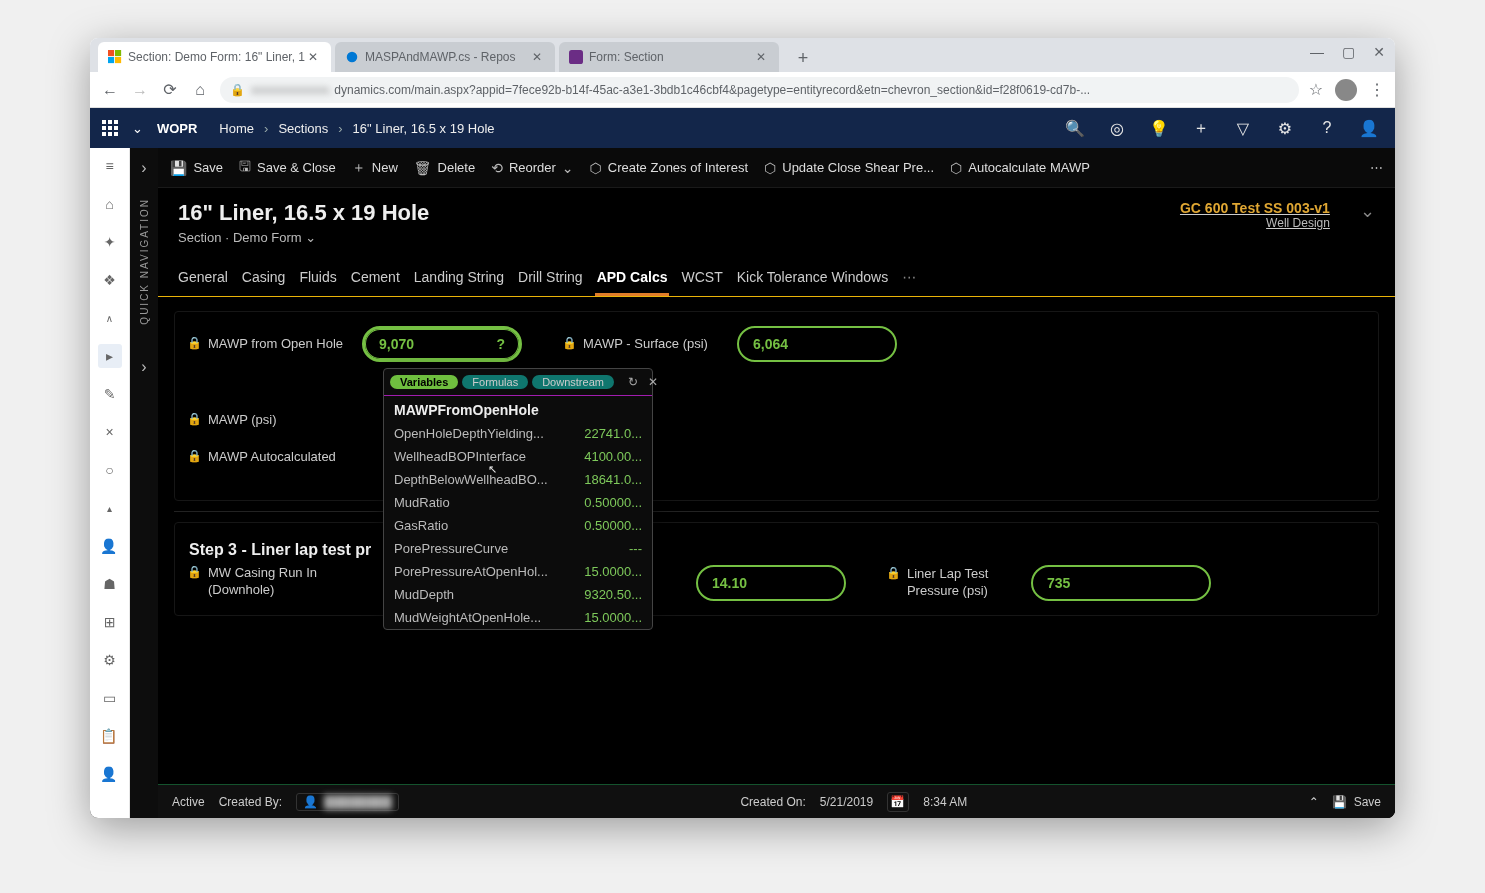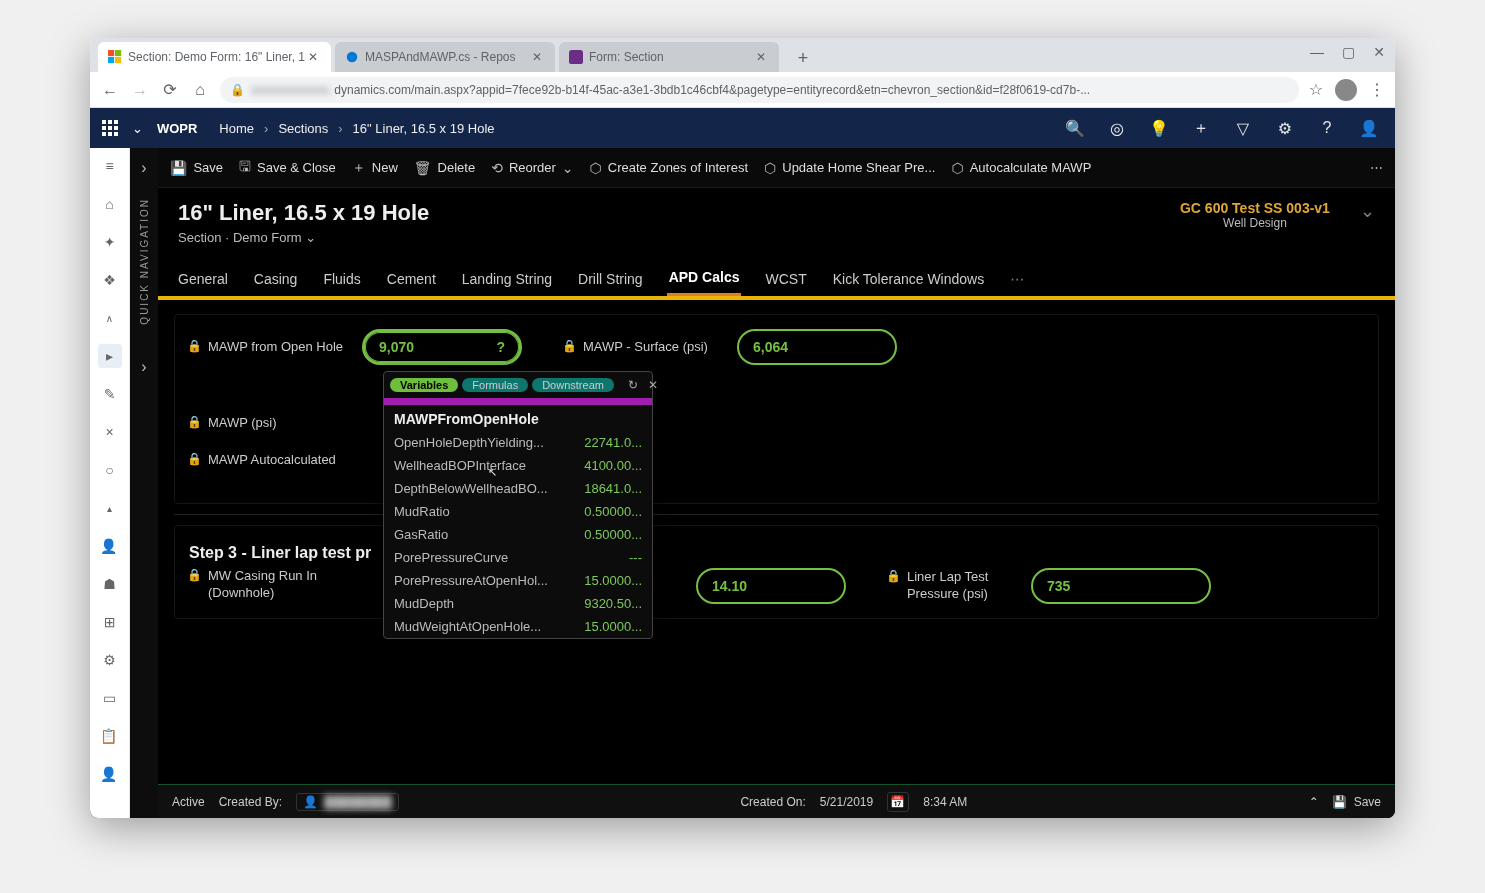--- a/index.html
+++ b/index.html
@@ -67,27 +67,27 @@
   
   .cmdbar{height:40px;background:#0a0a0a;border-bottom:1px solid #1a1a1a;display:flex;align-items:center;padding:0 12px;gap:16px;color:#ddd;font-size:13px;}
   .cmdbar .cmd{display:flex;align-items:center;gap:6px;cursor:pointer;white-space:nowrap;}
   .cmdbar .cmd .ic{font-size:14px;color:#bbb;}
   .cmdbar .moredots{margin-left:auto;cursor:pointer;}
 
   
   .titleblock{padding:12px 20px 8px;display:flex;align-items:flex-start;}
   .titleblock .left h1{font-size:22px;font-weight:600;color:#eee;}
   .titleblock .left .sub{font-size:13px;color:#bbb;margin-top:4px;}
-  .titleblock .right{margin-left:auto;text-align:center;padding-right:30px;}
+  .titleblock .right{margin-left:auto;text-align:right;padding-right:30px;text-decoration:underline;}
   .titleblock .right .ref{color:#e0a733;font-size:14px;font-weight:600;}
   .titleblock .right .refsub{color:#bbb;font-size:12px;}
   .titleblock .expand{color:#888;font-size:18px;cursor:pointer;}
 
   
-  .tabs{display:flex;gap:22px;padding:0 18px;border-bottom:4px solid #eab308;font-size:14px;margin-top:6px;align-items:center;}
+  .tabs{display:flex;gap:10px;padding:0 18px;border-bottom:1px solid #eab308;font-size:14px;margin-top:6px;}
   .tabs .t{color:#ccc;padding:10px 2px 8px;cursor:pointer;white-space:nowrap;}
   .tabs .t.active{color:#fff;border-bottom:3px solid #e07d2a;font-weight:600;}
   .tabs .more{color:#888;cursor:pointer;}
 
   
   .content{flex:1;overflow:auto;padding:14px 16px;position:relative;}
   .content::-webkit-scrollbar{width:10px;background:#000;}
   .content::-webkit-scrollbar-thumb{background:#333;}
 
   
@@ -96,21 +96,21 @@
   .field .label{width:165px;color:#ccc;font-size:13px;line-height:1.3;display:flex;align-items:flex-start;gap:6px;}
   .field .lockic{color:#888;font-size:12px;}
   .pill{min-width:160px;height:36px;border:2px solid #75c043;border-radius:18px;background:#000;color:#75c043;font-weight:600;
         display:flex;align-items:center;padding:0 14px;font-size:14px;}
   .pill.thick{border-width:3px;box-shadow:0 0 0 1px #75c043 inset;}
   .pill .q{margin-left:auto;color:#75c043;}
 
   
   .popup{position:absolute;left:208px;top:56px;width:270px;background:#0c0c0c;border:1px solid #444;border-radius:4px;
          box-shadow:0 4px 18px rgba(0,0,0,.6);z-index:30;}
-  .popup .ptabs{display:flex;align-items:center;gap:4px;padding:6px 6px;border-bottom:7px solid #a21caf;}
+  .popup .ptabs{display:flex;align-items:center;gap:4px;padding:6px 6px;border-bottom:1px solid #a21caf;}
   .chip{padding:1px 10px;border-radius:10px;font-size:11px;background:#0f766e;color:#ccc;cursor:pointer;}
   .chip.active{background:#6fbf3f;color:#000;font-weight:600;}
   .popup .ptabs .pspacer{flex:1;}
   .popup .ptabs .pico{color:#aaa;font-size:12px;margin-left:6px;cursor:pointer;}
   .popup .ptitle{font-weight:600;color:#eee;padding:6px 10px 4px;font-size:14px;}
   .popup .plist{max-height:260px;overflow:auto;scrollbar-width:thin;}
   .popup .prow{display:flex;padding:4px 10px;font-size:13px;cursor:pointer;}
   .popup .prow .pn{color:#bbb;flex:1;white-space:nowrap;overflow:hidden;text-overflow:ellipsis;padding-right:8px;}
   .popup .prow .pv{color:#7ec95b;white-space:nowrap;}
   .popup .plist::-webkit-scrollbar{width:8px;background:#111;}
@@ -278,21 +278,21 @@
               <span class="ic">⟲</span>
               <span>Reorder</span>
               <span class="ic">⌄</span>
             </div>
           <div class="cmd">
               <span class="ic">⬡</span>
               <span>Create Zones of Interest</span>
             </div>
           <div class="cmd">
               <span class="ic">⬡</span>
-              <span>Update Home Shear Pre...</span>
+              <span>Update Close Shear Pre...</span>
             </div>
           <div class="cmd">
               <span class="ic">⬡</span>
               <span>Autocalculate MAWP</span>
             </div>
           <div class="moredots">⋯</div>
         </div>
 
         <div class="titleblock">
           <div class="left">

